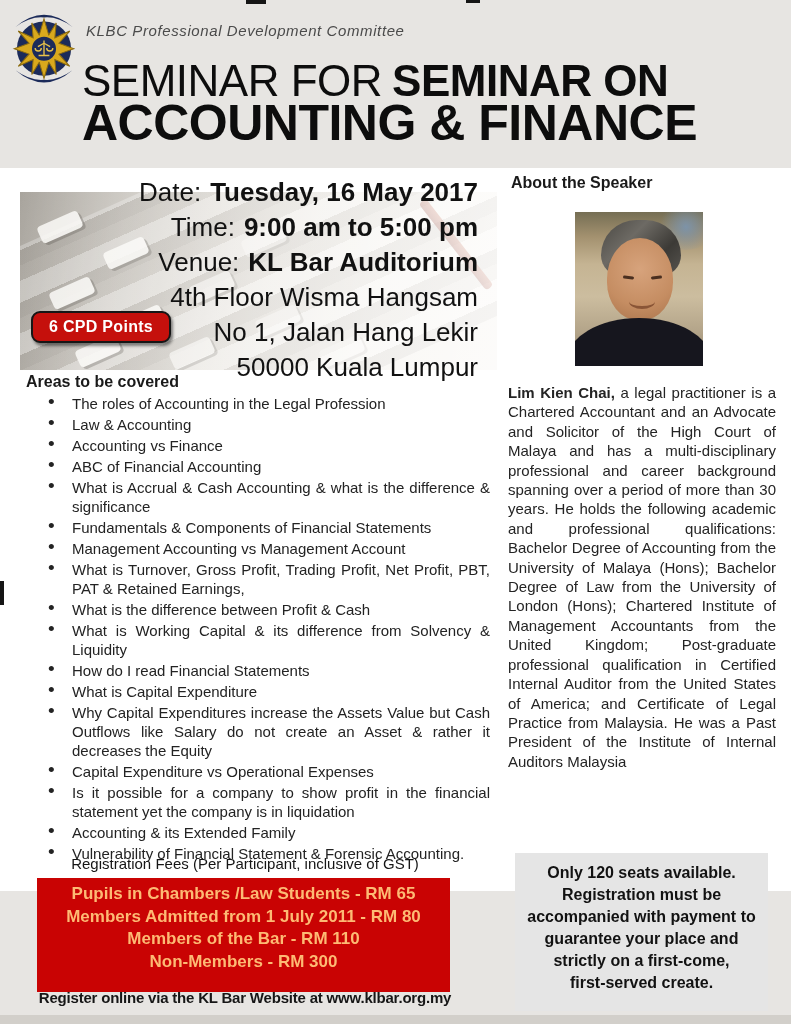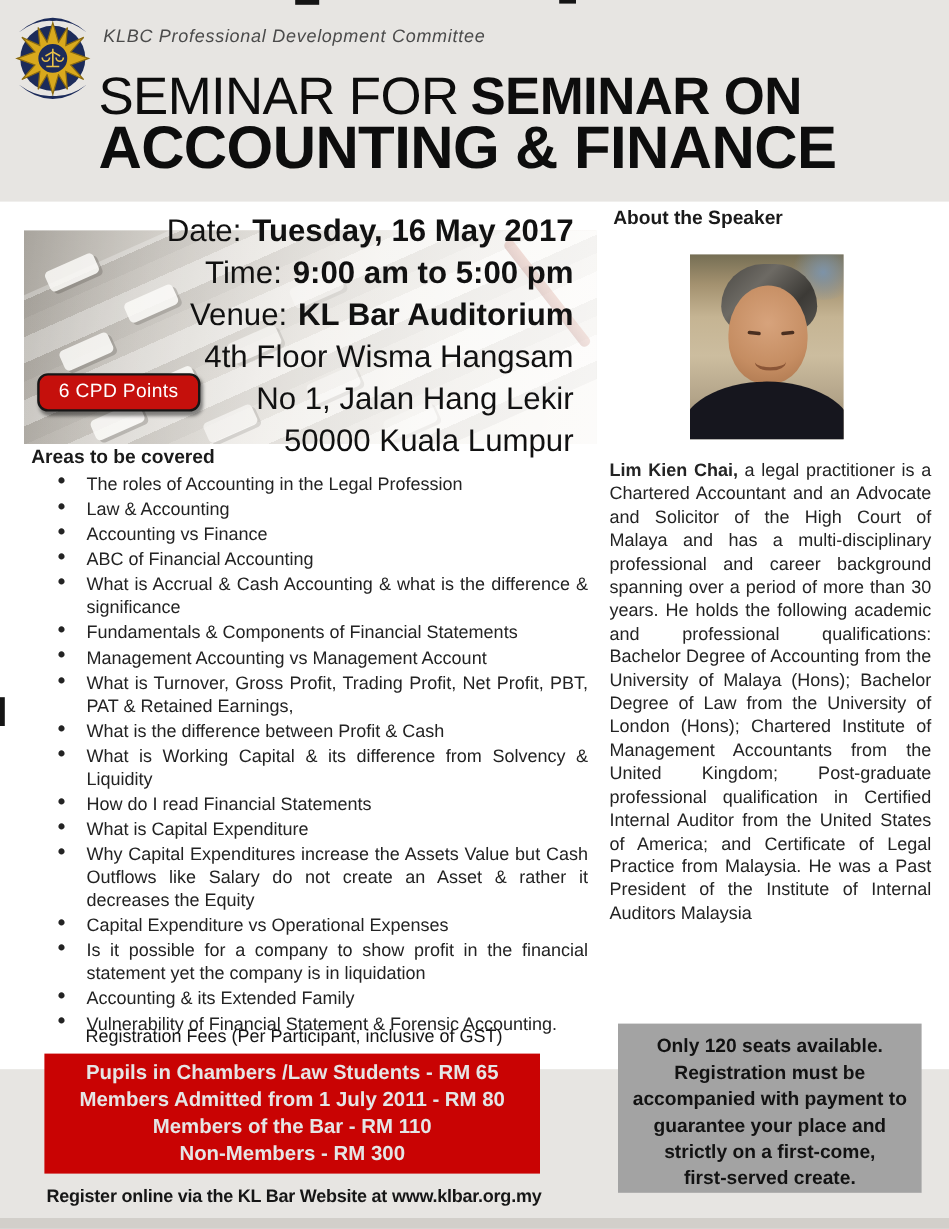--- a/index.html
+++ b/index.html
@@ -43,21 +43,21 @@
   .pencil{position:absolute;right:-14px;top:48px;width:110px;height:9px;border-radius:4px;
       background:linear-gradient(180deg,#c06a52,#8e3b2d);transform:rotate(52deg);opacity:.55;}
 
   
   .event-block{position:absolute;left:40px;top:175px;width:438px;text-align:right;z-index:2;
       font-size:26px;line-height:35px;color:#111;white-space:nowrap;}
   .event-block .lbl{font-weight:400;margin-right:9px;}
   .event-block b{font-weight:800;}
 
   .cpd-badge{position:absolute;left:31px;top:311px;z-index:3;background:#c5100c;color:#ffffff;
-      font-size:16px;font-weight:400;padding:5px 16px;border:2px solid #161616;border-radius:9px;
+      font-size:16px;font-weight:700;padding:5px 16px;border:2px solid #161616;border-radius:9px;
       box-shadow:2px 3px 3px rgba(0,0,0,.45);letter-spacing:.3px;}
 
   
   .areas-heading{position:absolute;left:26px;top:373px;font-size:16px;font-weight:700;z-index:2;}
   .bullets{position:absolute;left:20px;top:394px;width:470px;margin:0;padding:0;list-style:none;z-index:2;}
   .bullets li{position:relative;padding-left:52px;font-size:15px;line-height:19px;margin-bottom:2px;
       text-align:justify;color:#232323;}
   .bullets li::before{content:"\2022";position:absolute;left:28px;top:-2px;font-size:19px;}
 
   
@@ -76,23 +76,23 @@
   .spk-smile{position:absolute;left:54px;top:82px;width:26px;height:12px;border:0;
       border-bottom:3px solid #8a5536;border-radius:50%;}
   .spk-shirt{position:absolute;left:-8px;bottom:-4px;width:144px;height:52px;
       border-radius:55% 55% 0 0/90% 90% 0 0;background:#16161e;}
   .bio{position:absolute;left:508px;top:383px;width:268px;margin:0;font-size:15px;line-height:19.4px;
       text-align:justify;color:#242424;z-index:2;}
   .bio b{font-weight:800;}
 
   
   .reg-heading{position:absolute;left:0;top:855px;width:490px;text-align:center;font-size:15px;color:#151515;z-index:2;}
-  .fees-box{position:absolute;left:37px;top:878px;width:413px;height:100px;background:#c90303;z-index:2;
-      text-align:center;color:#e5e5e5;font-weight:800;font-size:17px;line-height:22.5px;padding-top:5px;box-sizing:border-box;}
-  .seats-box{position:absolute;left:515px;top:853px;width:253px;height:141px;background:#a3a3a3;z-index:2;
+  .fees-box{position:absolute;left:37px;top:878px;width:413px;height:114px;background:#c90303;z-index:2;
+      text-align:center;color:#fdba74;font-weight:800;font-size:17px;line-height:22.5px;padding-top:5px;box-sizing:border-box;}
+  .seats-box{position:absolute;left:515px;top:853px;width:253px;height:158px;background:#e5e5e5;z-index:2;
       text-align:center;color:#121212;font-weight:800;font-size:16px;line-height:22px;padding-top:9px;box-sizing:border-box;}
   .register-online{position:absolute;left:0;top:989px;width:490px;text-align:center;z-index:2;
       font-size:15px;font-weight:800;letter-spacing:-.2px;color:#161616;}
 </style>
 </head>
 <body>
 
 <div class="page">
 
   <div class="band-top"></div>

